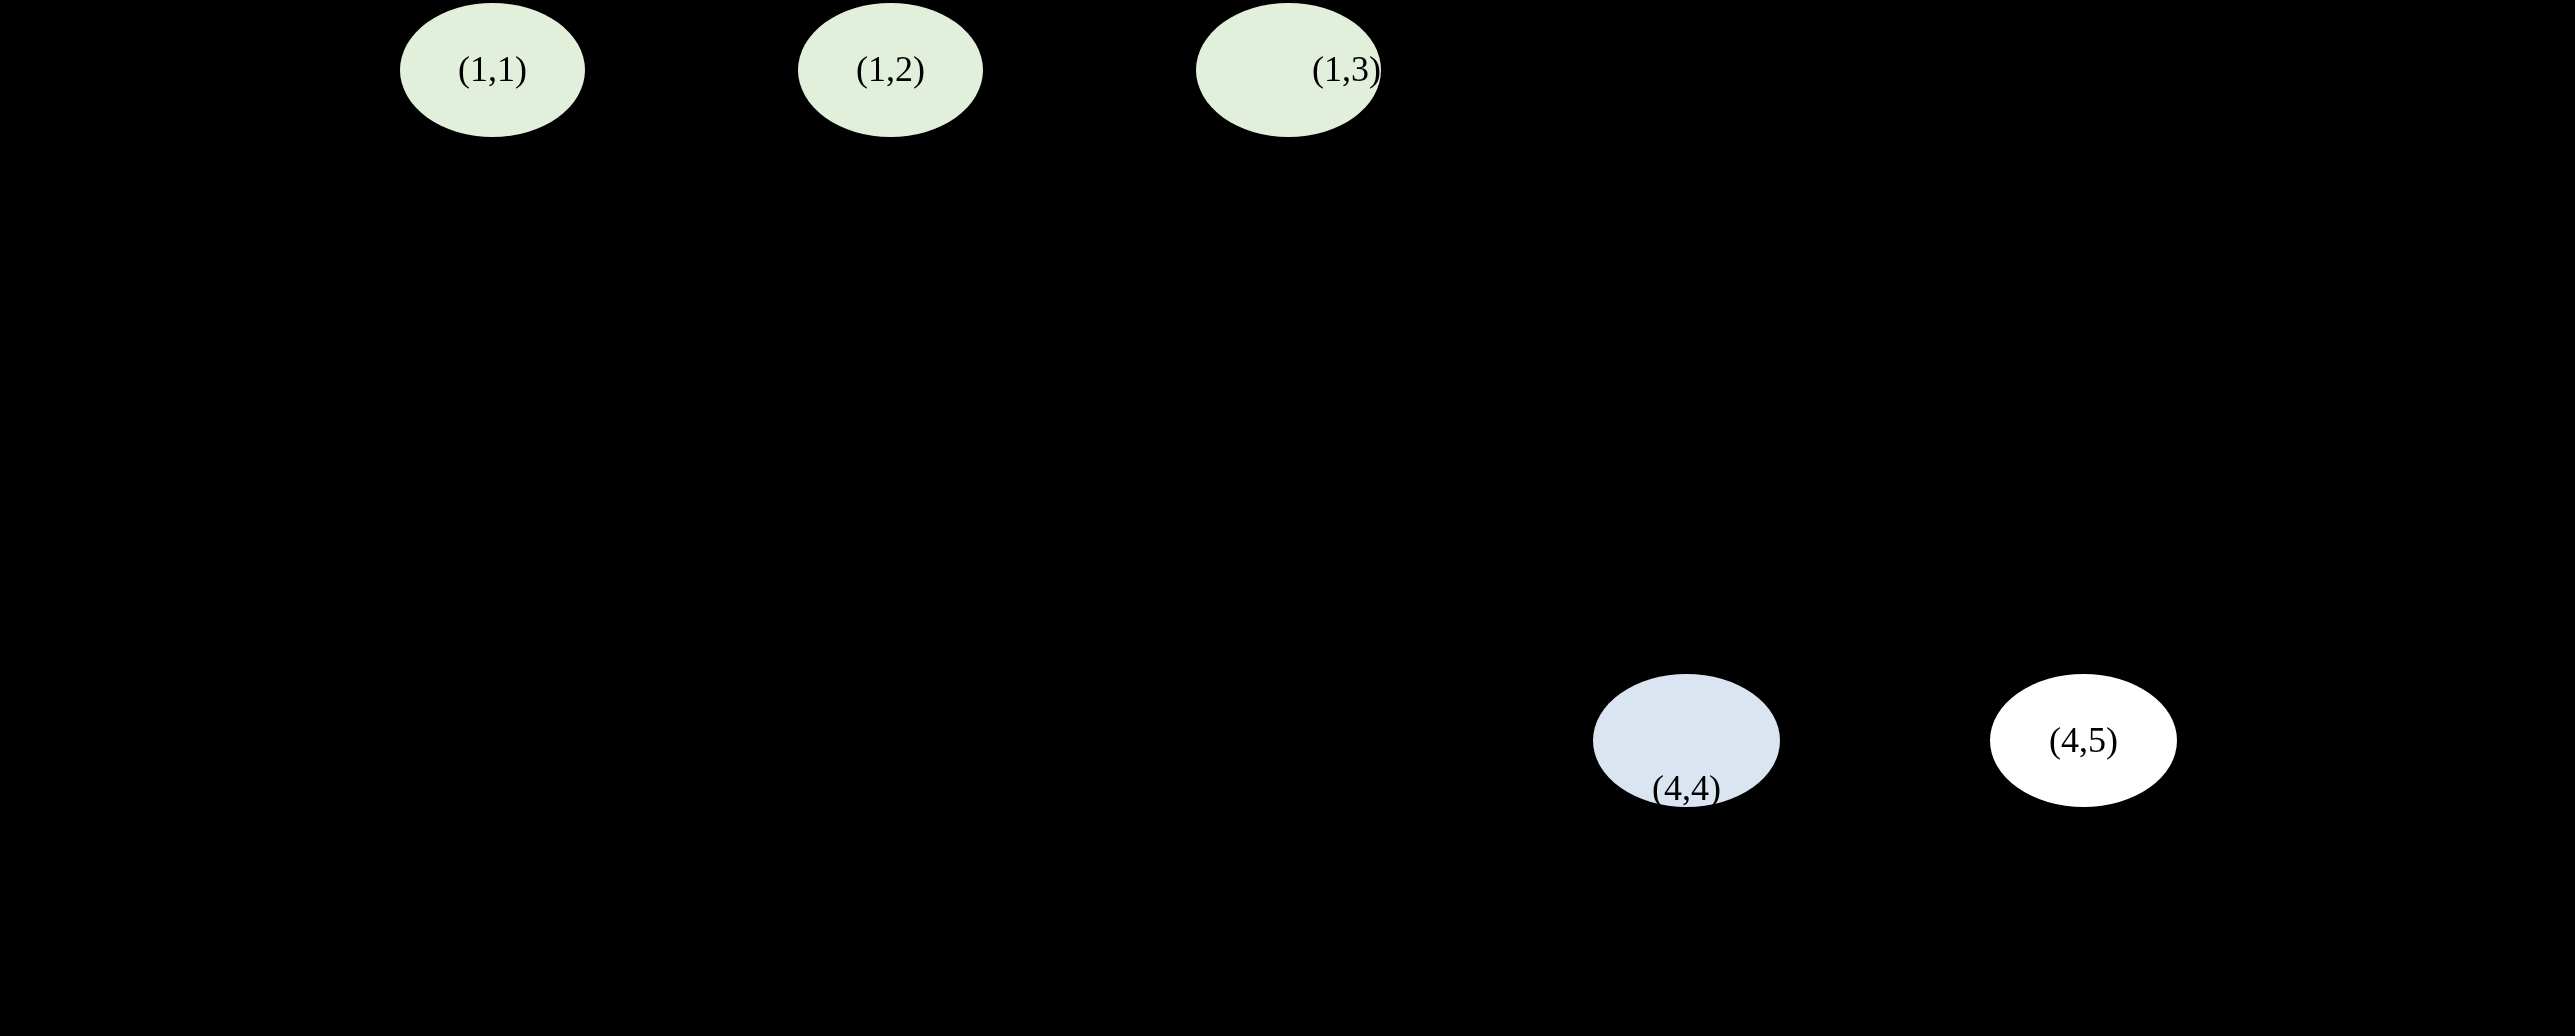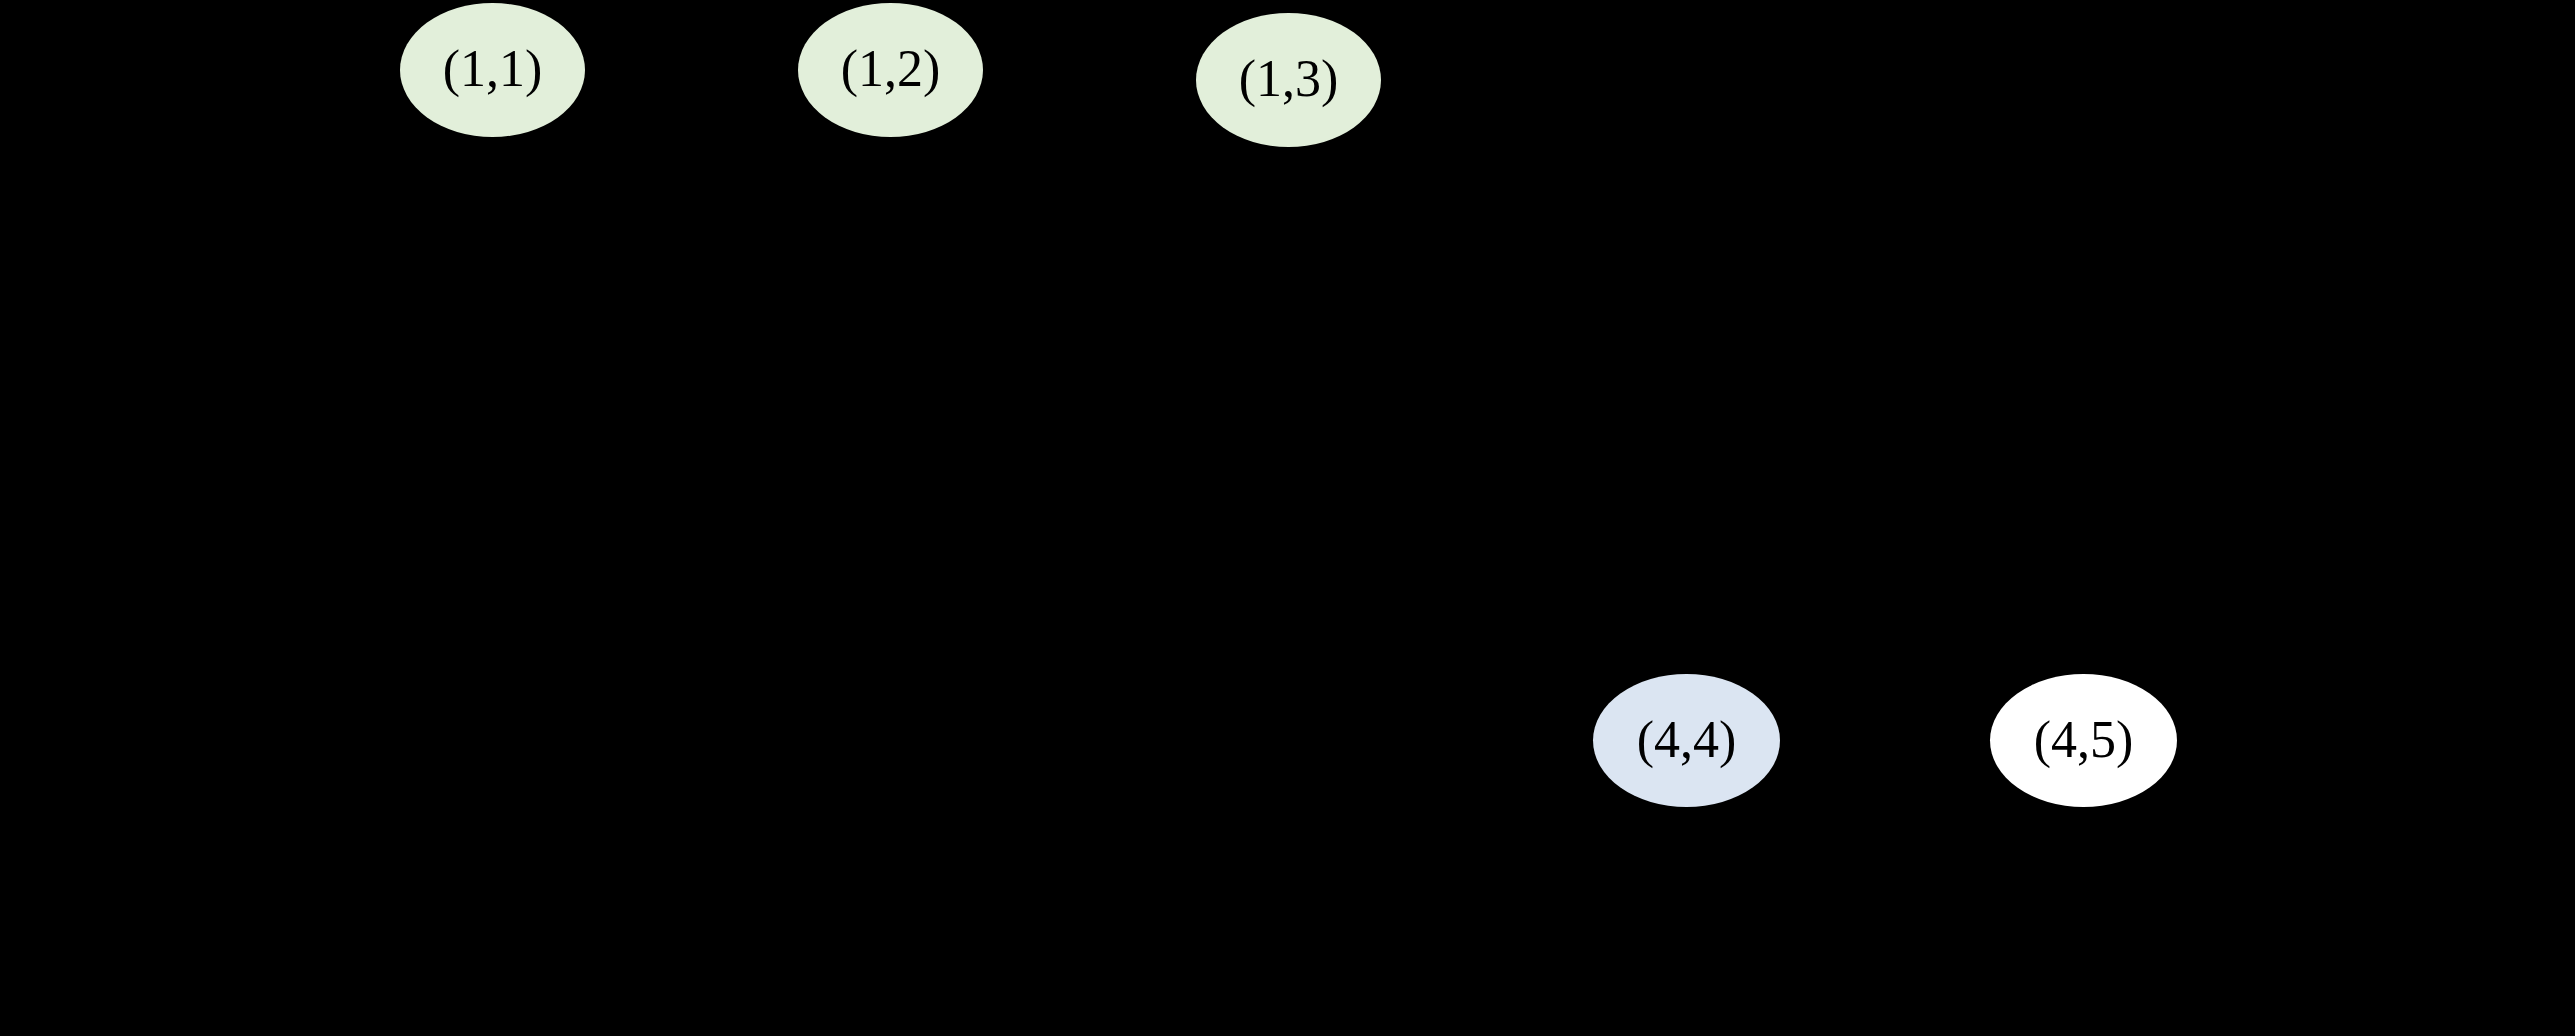--- a/index.html
+++ b/index.html
@@ -18,39 +18,39 @@
   .node {
     position: absolute;
     border-radius: 50%;
     display: flex;
     align-items: center;
     justify-content: center;
     box-sizing: border-box;
   }
   .node-label {
     color: #000000;
-    font-size: 52px;
+    font-size: 36px;
     line-height: 1;
     white-space: nowrap;
     transform: translateY(-1.2px);
   }
 </style>
 </head>
 <body>
 
 <div id="canvas" style="width: 2576px; height: 1037px; background: rgb(0, 0, 0);">
   <div class="node" style="left: 400px; top: 3px; width: 185px; height: 134px; background: rgb(226, 239, 218);">
     <span class="node-label">(1,1)</span>
   </div>
   <div class="node" style="left: 798px; top: 3px; width: 185px; height: 134px; background: rgb(226, 239, 218); text-align: center;">
     <span class="node-label">(1,2)</span>
   </div>
-  <div class="node" style="left: 1196px; top: 13px; width: 185px; height: 134px; background: rgb(226, 239, 218);">
+  <div class="node" style="left: 1196px; top: 3px; width: 185px; height: 134px; background: rgb(226, 239, 218); justify-content: flex-end;">
     <span class="node-label">(1,3)</span>
   </div>
-  <div class="node" style="left: 1593px; top: 674px; width: 187px; height: 133px; background: rgb(219, 229, 242);">
+  <div class="node" style="left: 1593px; top: 674px; width: 187px; height: 133px; background: rgb(219, 229, 242); align-items: flex-end;">
     <span class="node-label">(4,4)</span>
   </div>
   <div class="node" style="left: 1990px; top: 674px; width: 187px; height: 133px; background: #ffffff;">
     <span class="node-label">(4,5)</span>
   </div>
 </div>
 
 
 </body></html>

